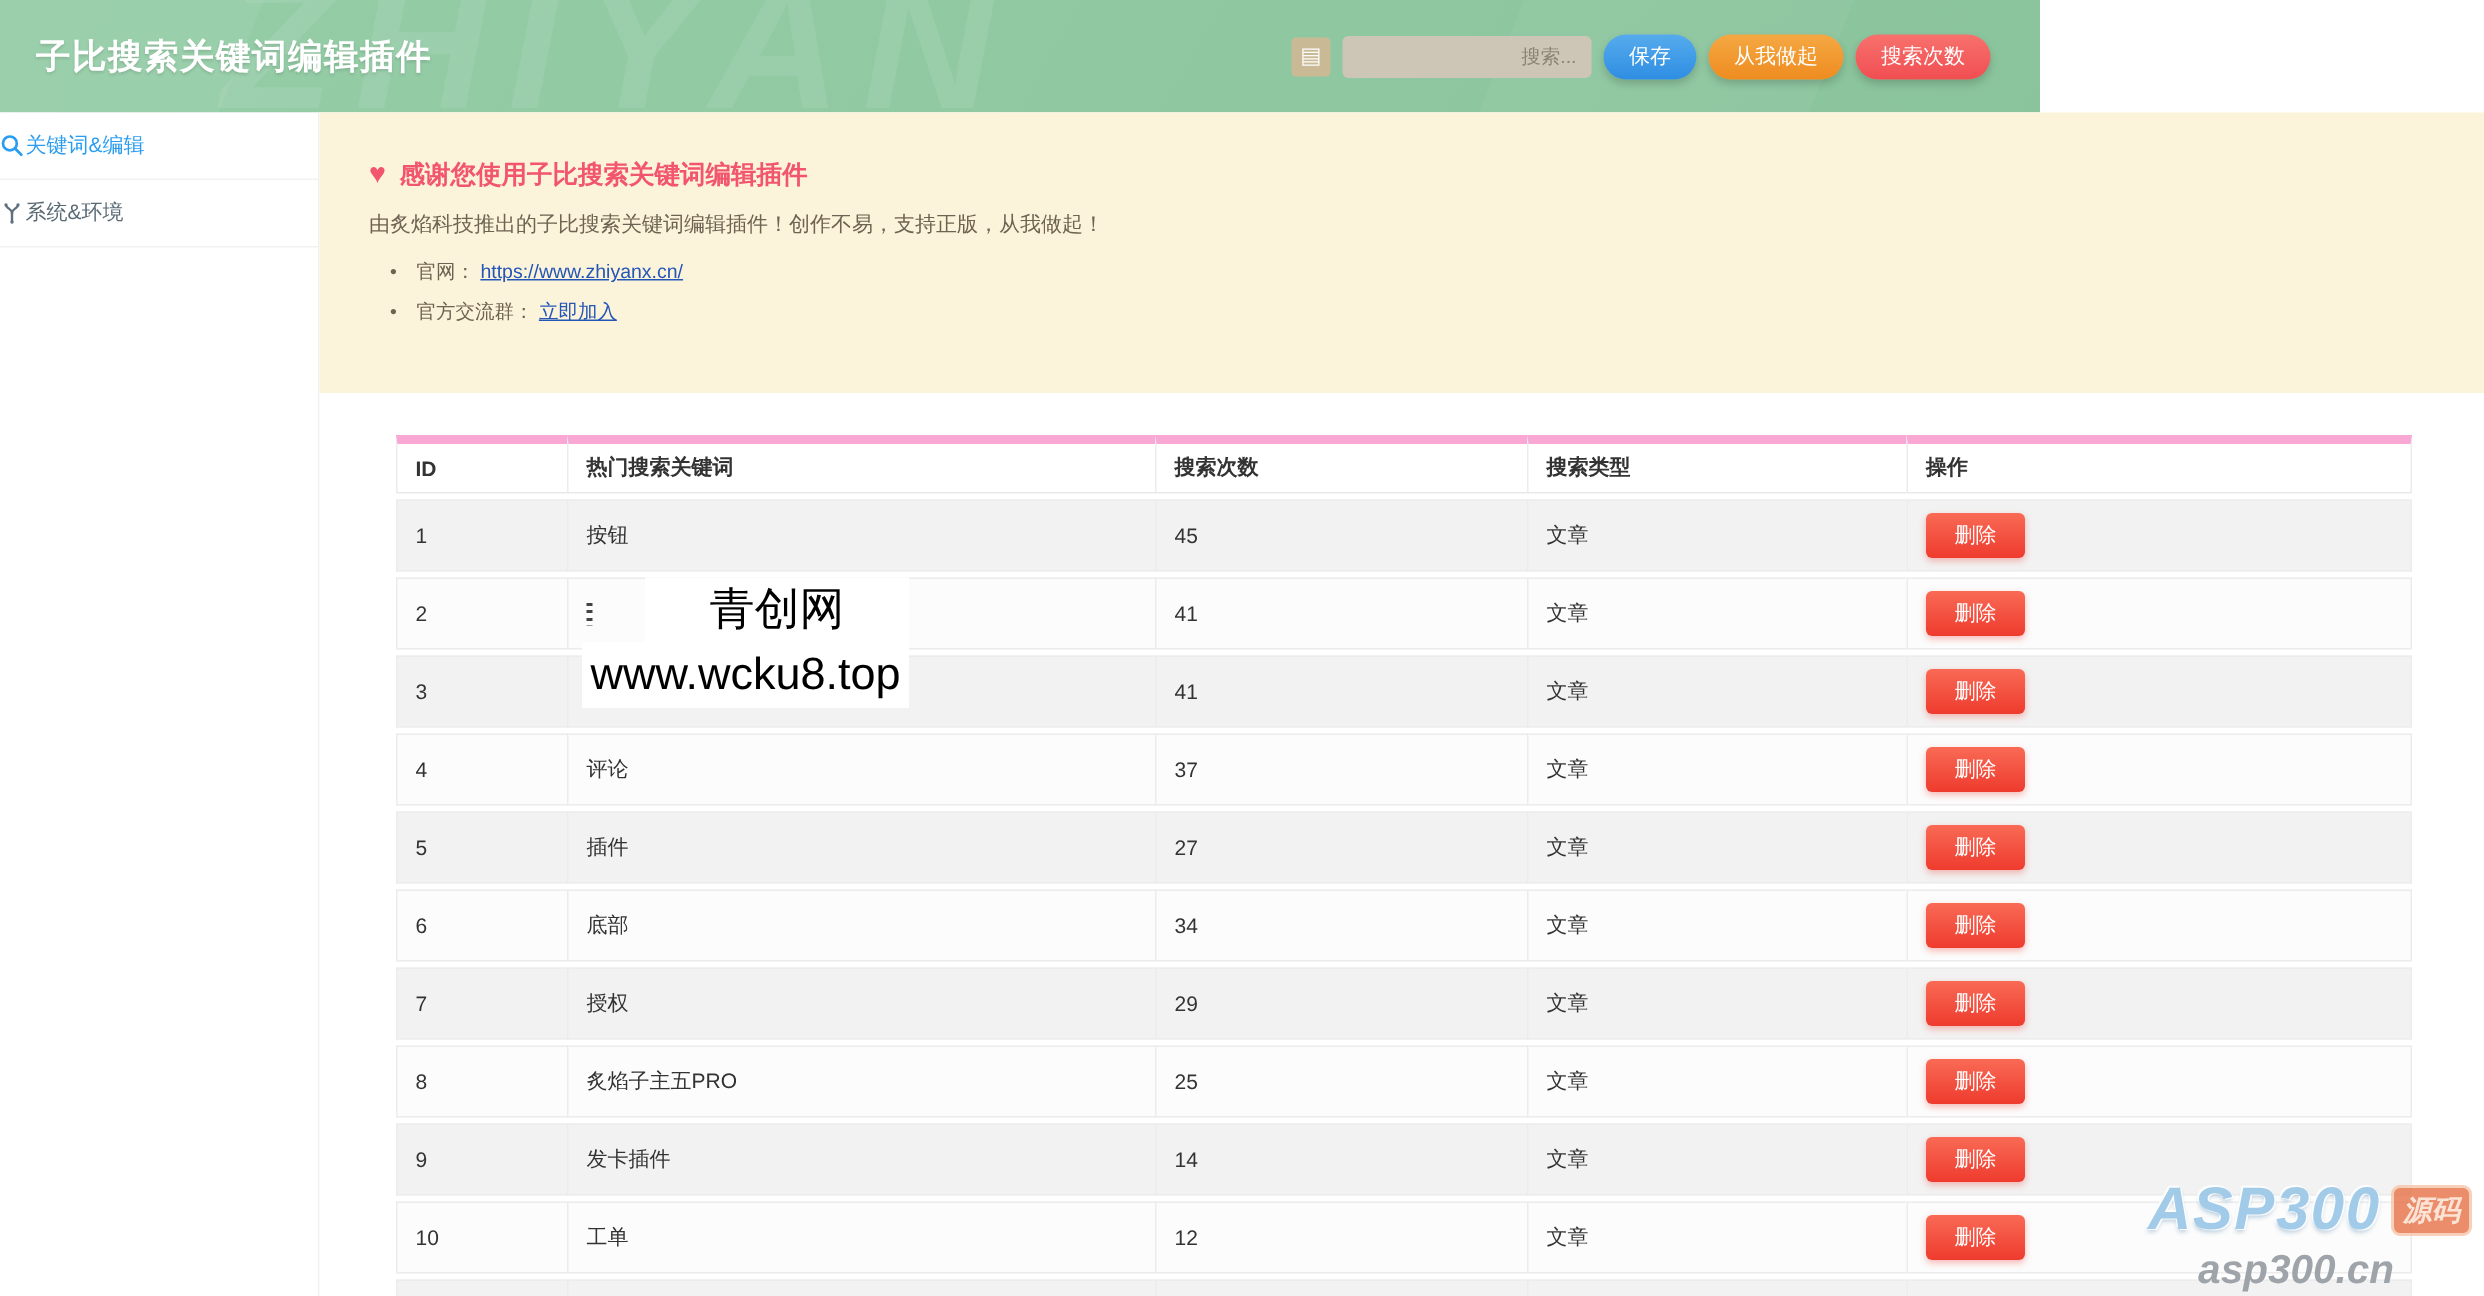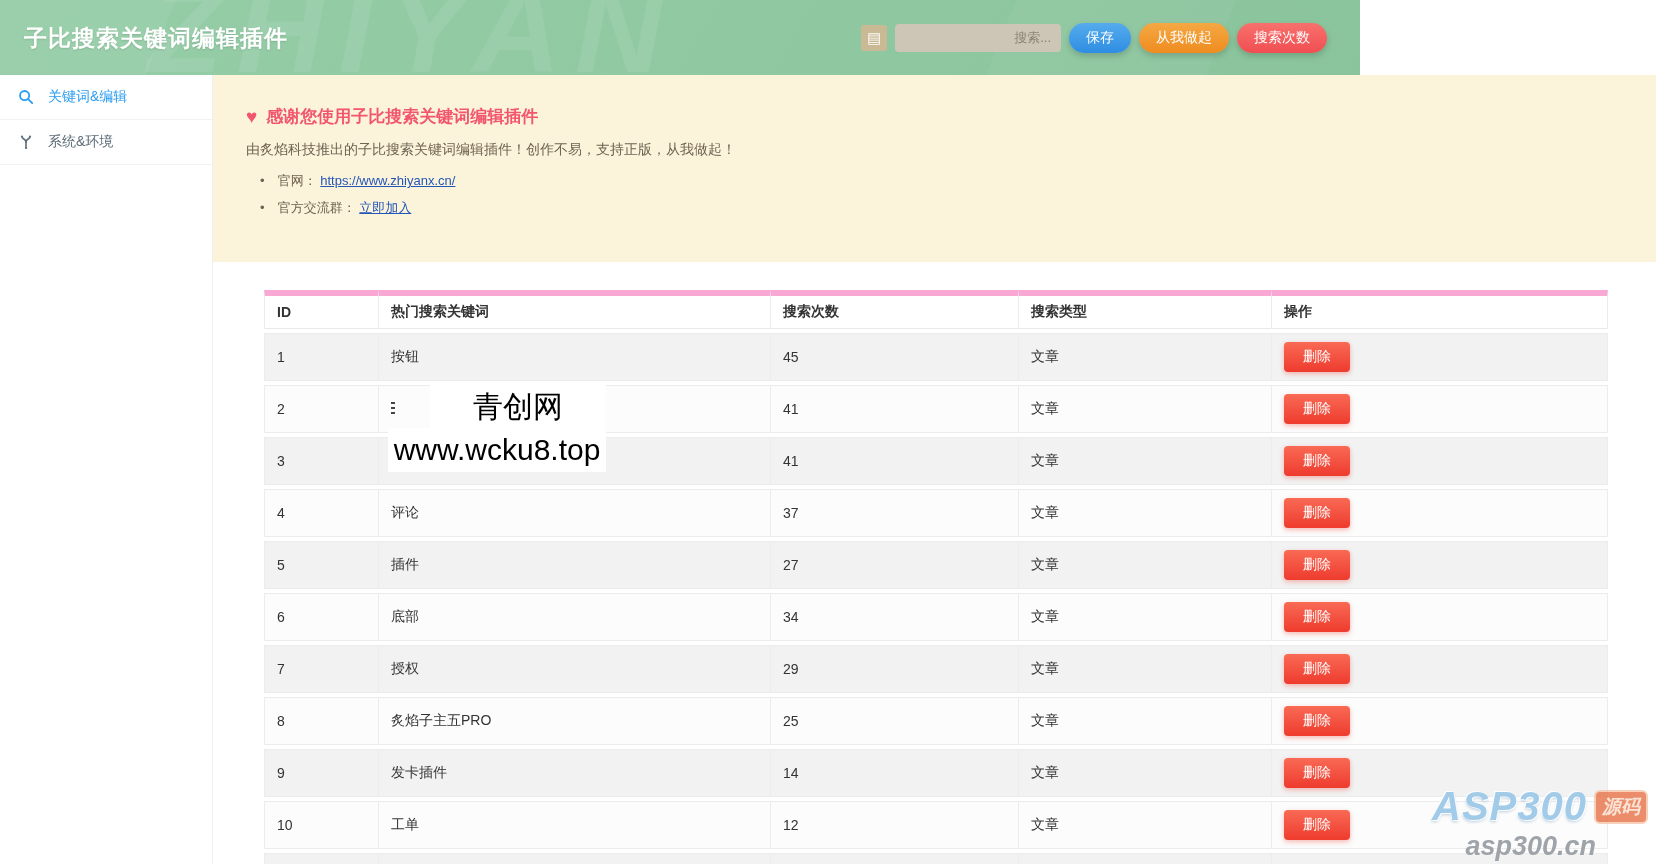--- a/index.html
+++ b/index.html
@@ -24,21 +24,21 @@
   .search-input::placeholder{color:#8b8372;}
   .pill{height:30px;border:none;border-radius:15px;color:#fff;font-size:14px;padding:0 17px;
           cursor:pointer;box-shadow:0 3px 6px rgba(0,0,0,.18);}
   .pill.blue{background:linear-gradient(180deg,#55abec,#2f8ee3);}
   .pill.orange{background:linear-gradient(180deg,#f5a843,#ee8c20);}
   .pill.red{background:linear-gradient(180deg,#f7716c,#f14e52);}
 
   
   .sidebar{position:absolute;top:75px;left:0;width:213px;height:789px;background:#fff;
           border-right:1px solid #f0f0f0;box-sizing:border-box;}
-  .side-item{display:flex;align-items:center;gap:14px;height:44px;padding-left:18px;
+  .side-item{display:flex;align-items:center;gap:1px;height:44px;
           border-bottom:1px solid #f2f2f2;font-size:14px;color:#5a6a75;cursor:pointer;}
   .side-item.active{color:#2b9df0;}
   .side-item svg{flex:0 0 auto;}
 
   
   .main{position:absolute;top:75px;left:213px;width:1443px;height:789px;background:#fff;}
   .notice{height:187px;background:#fcf4da;padding:30px 0 0 33px;box-sizing:border-box;}
   .notice-title{display:flex;align-items:center;gap:9px;color:#f2566e;font-size:17px;font-weight:bold;}
   .heart{font-size:19px;line-height:1;}
   .notice-sub{margin-top:13px;color:#6e6352;font-size:14px;}

